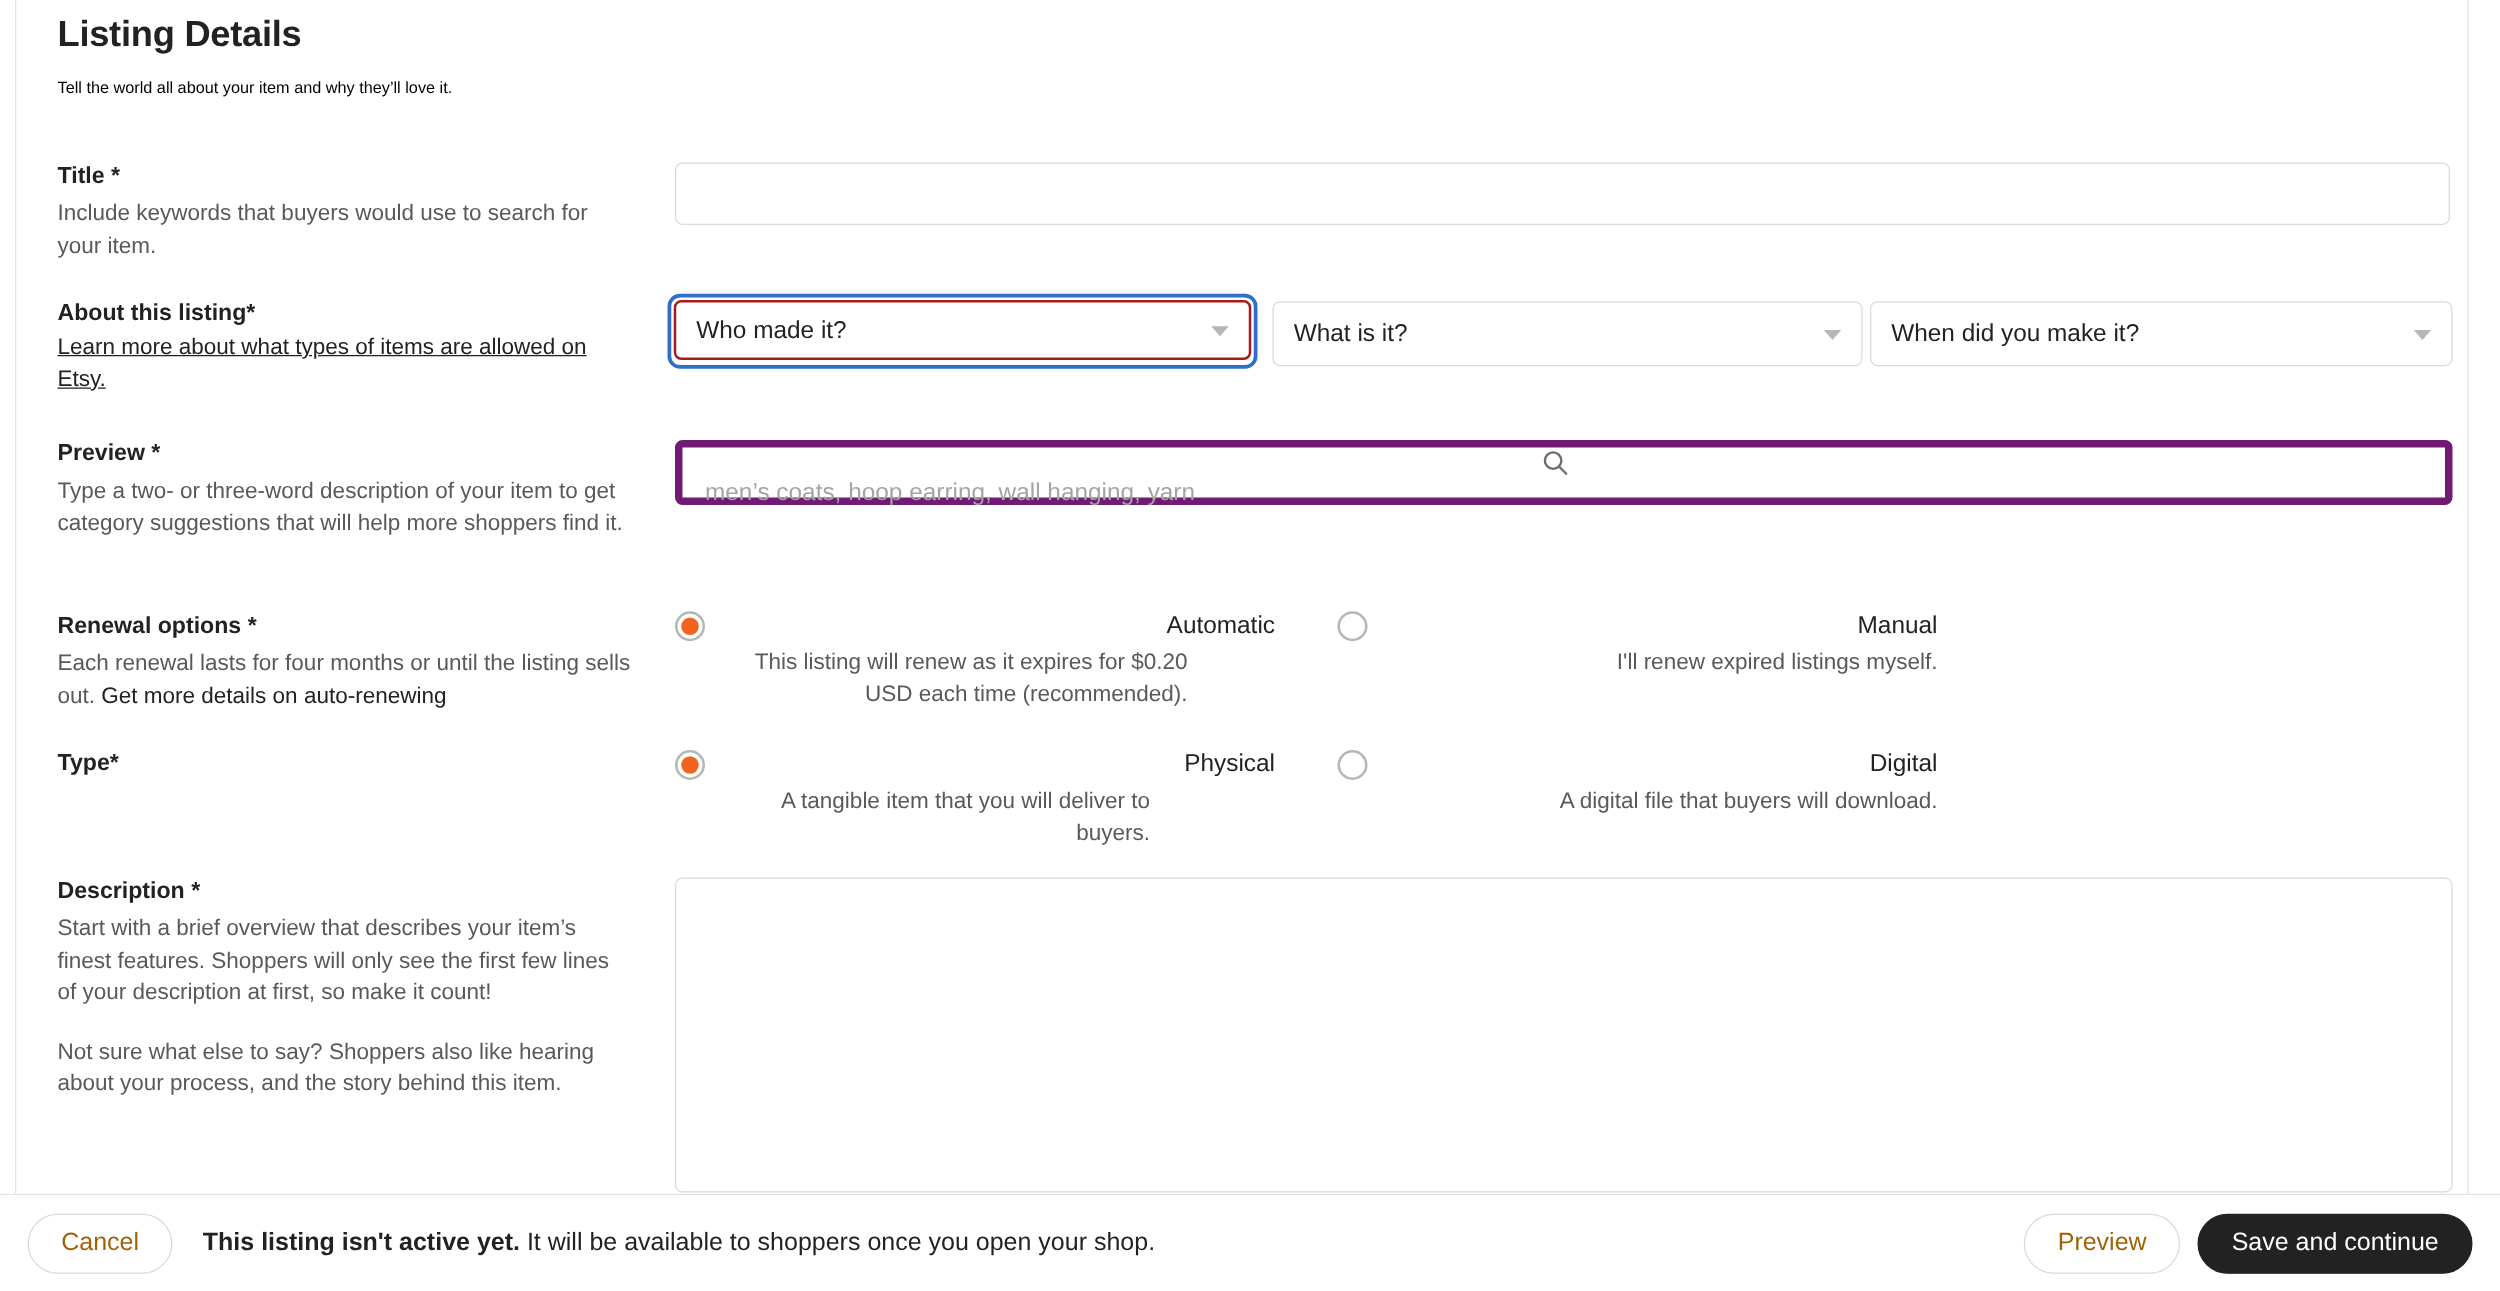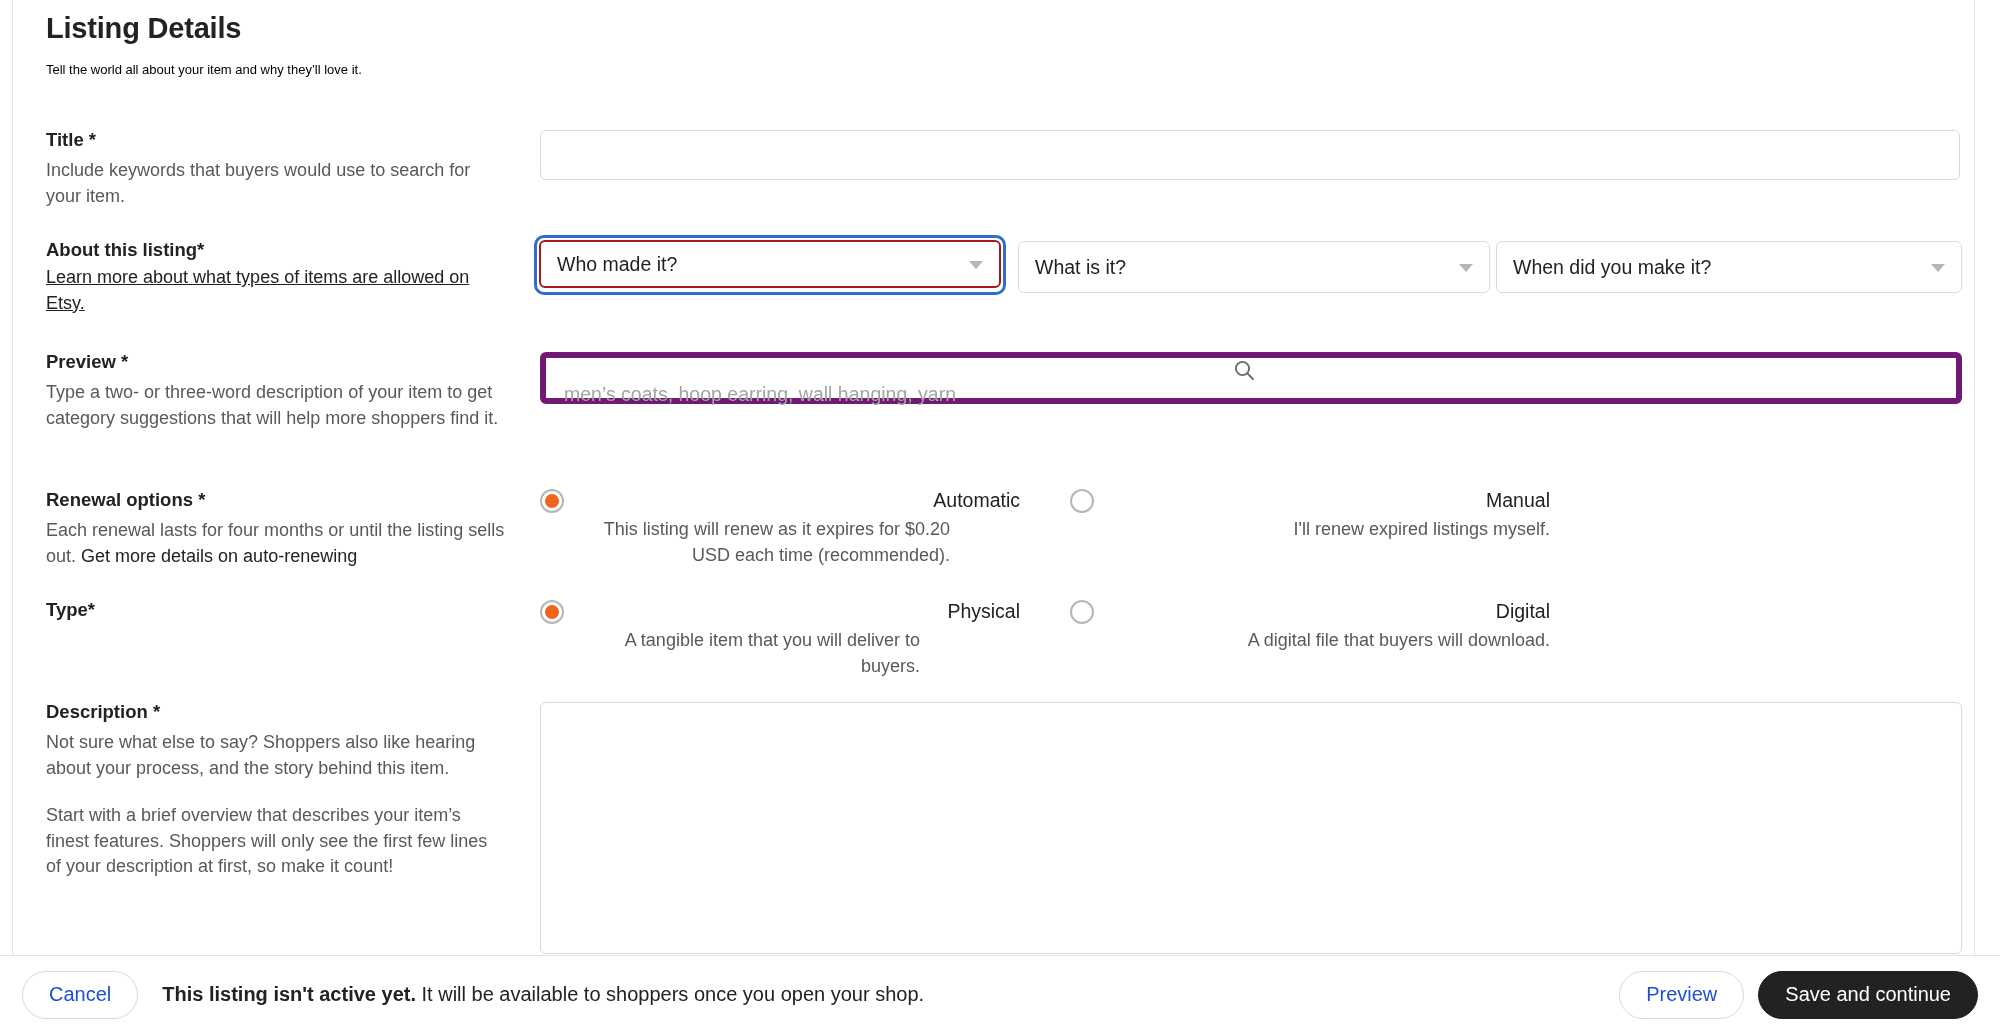--- a/index.html
+++ b/index.html
@@ -248,21 +248,21 @@
     border-radius: 26px;
     cursor: pointer;
     display: inline-flex;
     align-items: center;
     justify-content: center;
     white-space: nowrap;
   }
   .btn-secondary {
     background: #ffffff;
     border: 1px solid #d9dbd6;
-    color: #1d4ed8;
+    color: #a16207;
     height: 48px;
     padding: 0 26px;
   }
   .btn-dark {
     background: #222222;
     border: 1px solid #222222;
     color: #ffffff;
     height: 48px;
     padding: 0 26px;
     font-weight: normal;
@@ -377,22 +377,22 @@
         <div class="radio-title">Digital</div>
         <div class="radio-desc">A digital file that buyers will download.</div>
       </div>
     </div>
 
     <div class="lbl-col" style="top:700px;">
       <div class="field-label">
         <span>Description</span>
         <span class="req">*</span>
       </div>
+      <div class="field-help">Start with a brief overview that describes your item’s finest features. Shoppers will only see the first few lines of your description at first, so make it count!</div>
       <div class="field-help">Not sure what else to say? Shoppers also like hearing about your process, and the story behind this item.</div>
-      <div class="field-help">Start with a brief overview that describes your item’s finest features. Shoppers will only see the first few lines of your description at first, so make it count!</div>
     </div>
 
     <div class="textarea-box" style="left:540px; top:702px; width:1422px; height:252px;">
       <textarea style="width: 100%; height: 100%; border: none; outline: none; resize: none; background: transparent; font-family: &quot;Liberation Sans&quot;, sans-serif; font-size: 19px; color: rgb(34, 34, 34); padding: 14px 16px;" placeholder=""></textarea>
     </div>
 
   </div>
 
   <div class="bottom-bar">
     <button class="btn btn-secondary" style="margin-left:22px;">Cancel</button>

